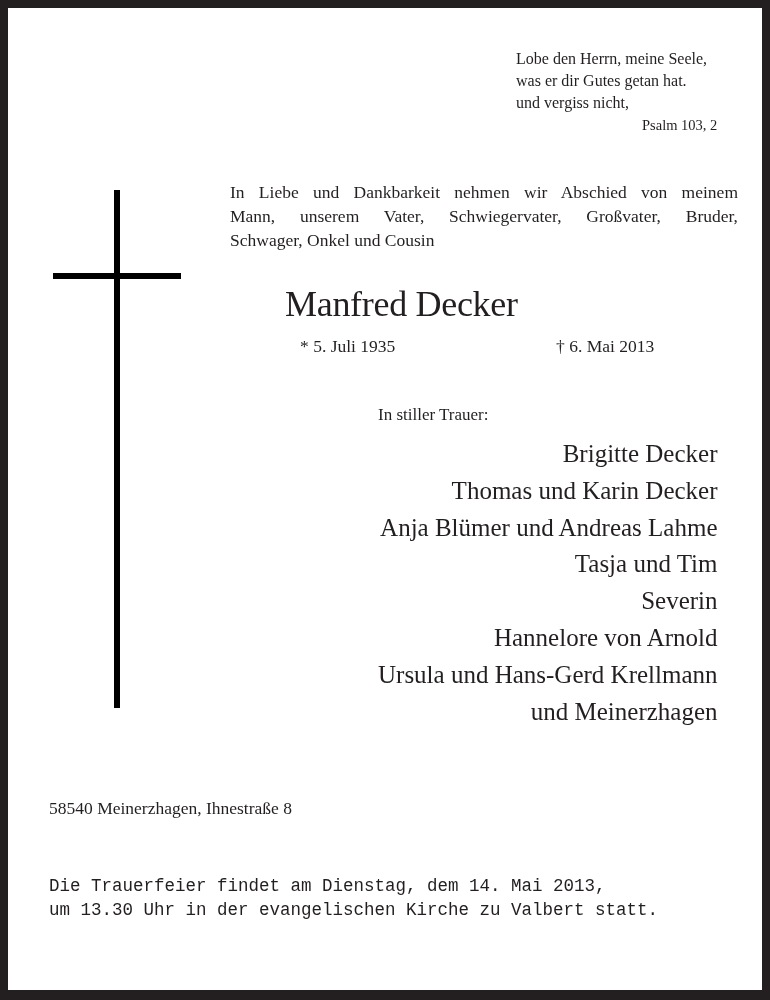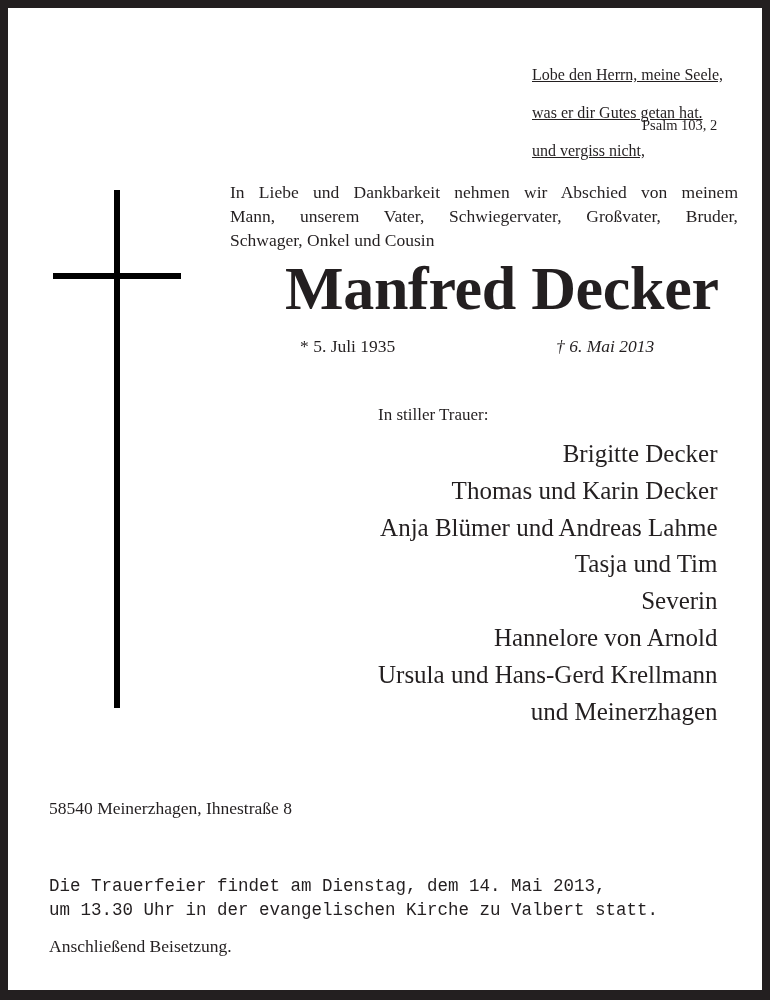--- a/index.html
+++ b/index.html
@@ -12,32 +12,32 @@
       color: #231f20;
     }
     .paper {
       position: absolute;
       left: 8px; top: 8px;
       width: 754px; height: 982px;
       background: #ffffff;
     }
     .abs { position: absolute; white-space: nowrap; }
     .psalm { left: 508px; top: 40px; font-size: 16px; line-height: 22px; }
-    .psalm div { margin: 16px; text-decoration: underline; }
+    .psalm div { margin: 0; }
     .psalm-ref { left: 634px; top: 109px; font-size: 14.5px; }
     .intro {
       left: 222px; top: 172px; width: 508px;
       font-size: 17.5px; line-height: 24px;
       white-space: normal; text-align: justify; text-align-last: left;
     }
     .intro div { text-align: justify; text-align-last: justify; }
     .intro div:last-child { text-align-last: left; }
-    .name { left: 277px; top: 248px; font-size: 62px; line-height: 64px; letter-spacing: -0.3px; font-weight: bold; }
+    .name { left: 277px; top: 264px; font-size: 36px; line-height: 64px; letter-spacing: -0.3px; }
     .born { left: 292px; top: 328px; font-size: 17.5px; }
-    .died { left: 548px; top: 328px; font-size: 17.5px; font-style: italic; }
+    .died { left: 548px; top: 328px; font-size: 17.5px; }
     .mourn-label { left: 370px; top: 397px; font-size: 17px; }
     .mourners { left: 370px; top: 428px; font-size: 25px; line-height: 36.8px; }
     .mourners div { margin: 0; text-align: right; }
     .address { left: 41px; top: 790px; font-size: 17.5px; }
     .funeral { left: 41px; top: 866px; font-size: 17.5px; line-height: 24px; font-family: Liberation Mono, monospace; }
     .burial { left: 41px; top: 928px; font-size: 17.5px; }
     .cross-v {
       position: absolute; left: 106px; top: 182px;
       width: 6px; height: 518px; background: #000;
     }
@@ -83,14 +83,13 @@
     <div>und Meinerzhagen</div>
   </div>
 
   <div class="abs address">58540 Meinerzhagen, Ihnestraße 8</div>
 
   <div class="abs funeral">
     <div>Die Trauerfeier findet am Dienstag, dem 14. Mai 2013,</div>
     <div>um 13.30 Uhr in der evangelischen Kirche zu Valbert statt.</div>
   </div>
 
-  <div class="abs burial">Anschließend Beisetzung.</div>
 </div>
 
 </body></html>

